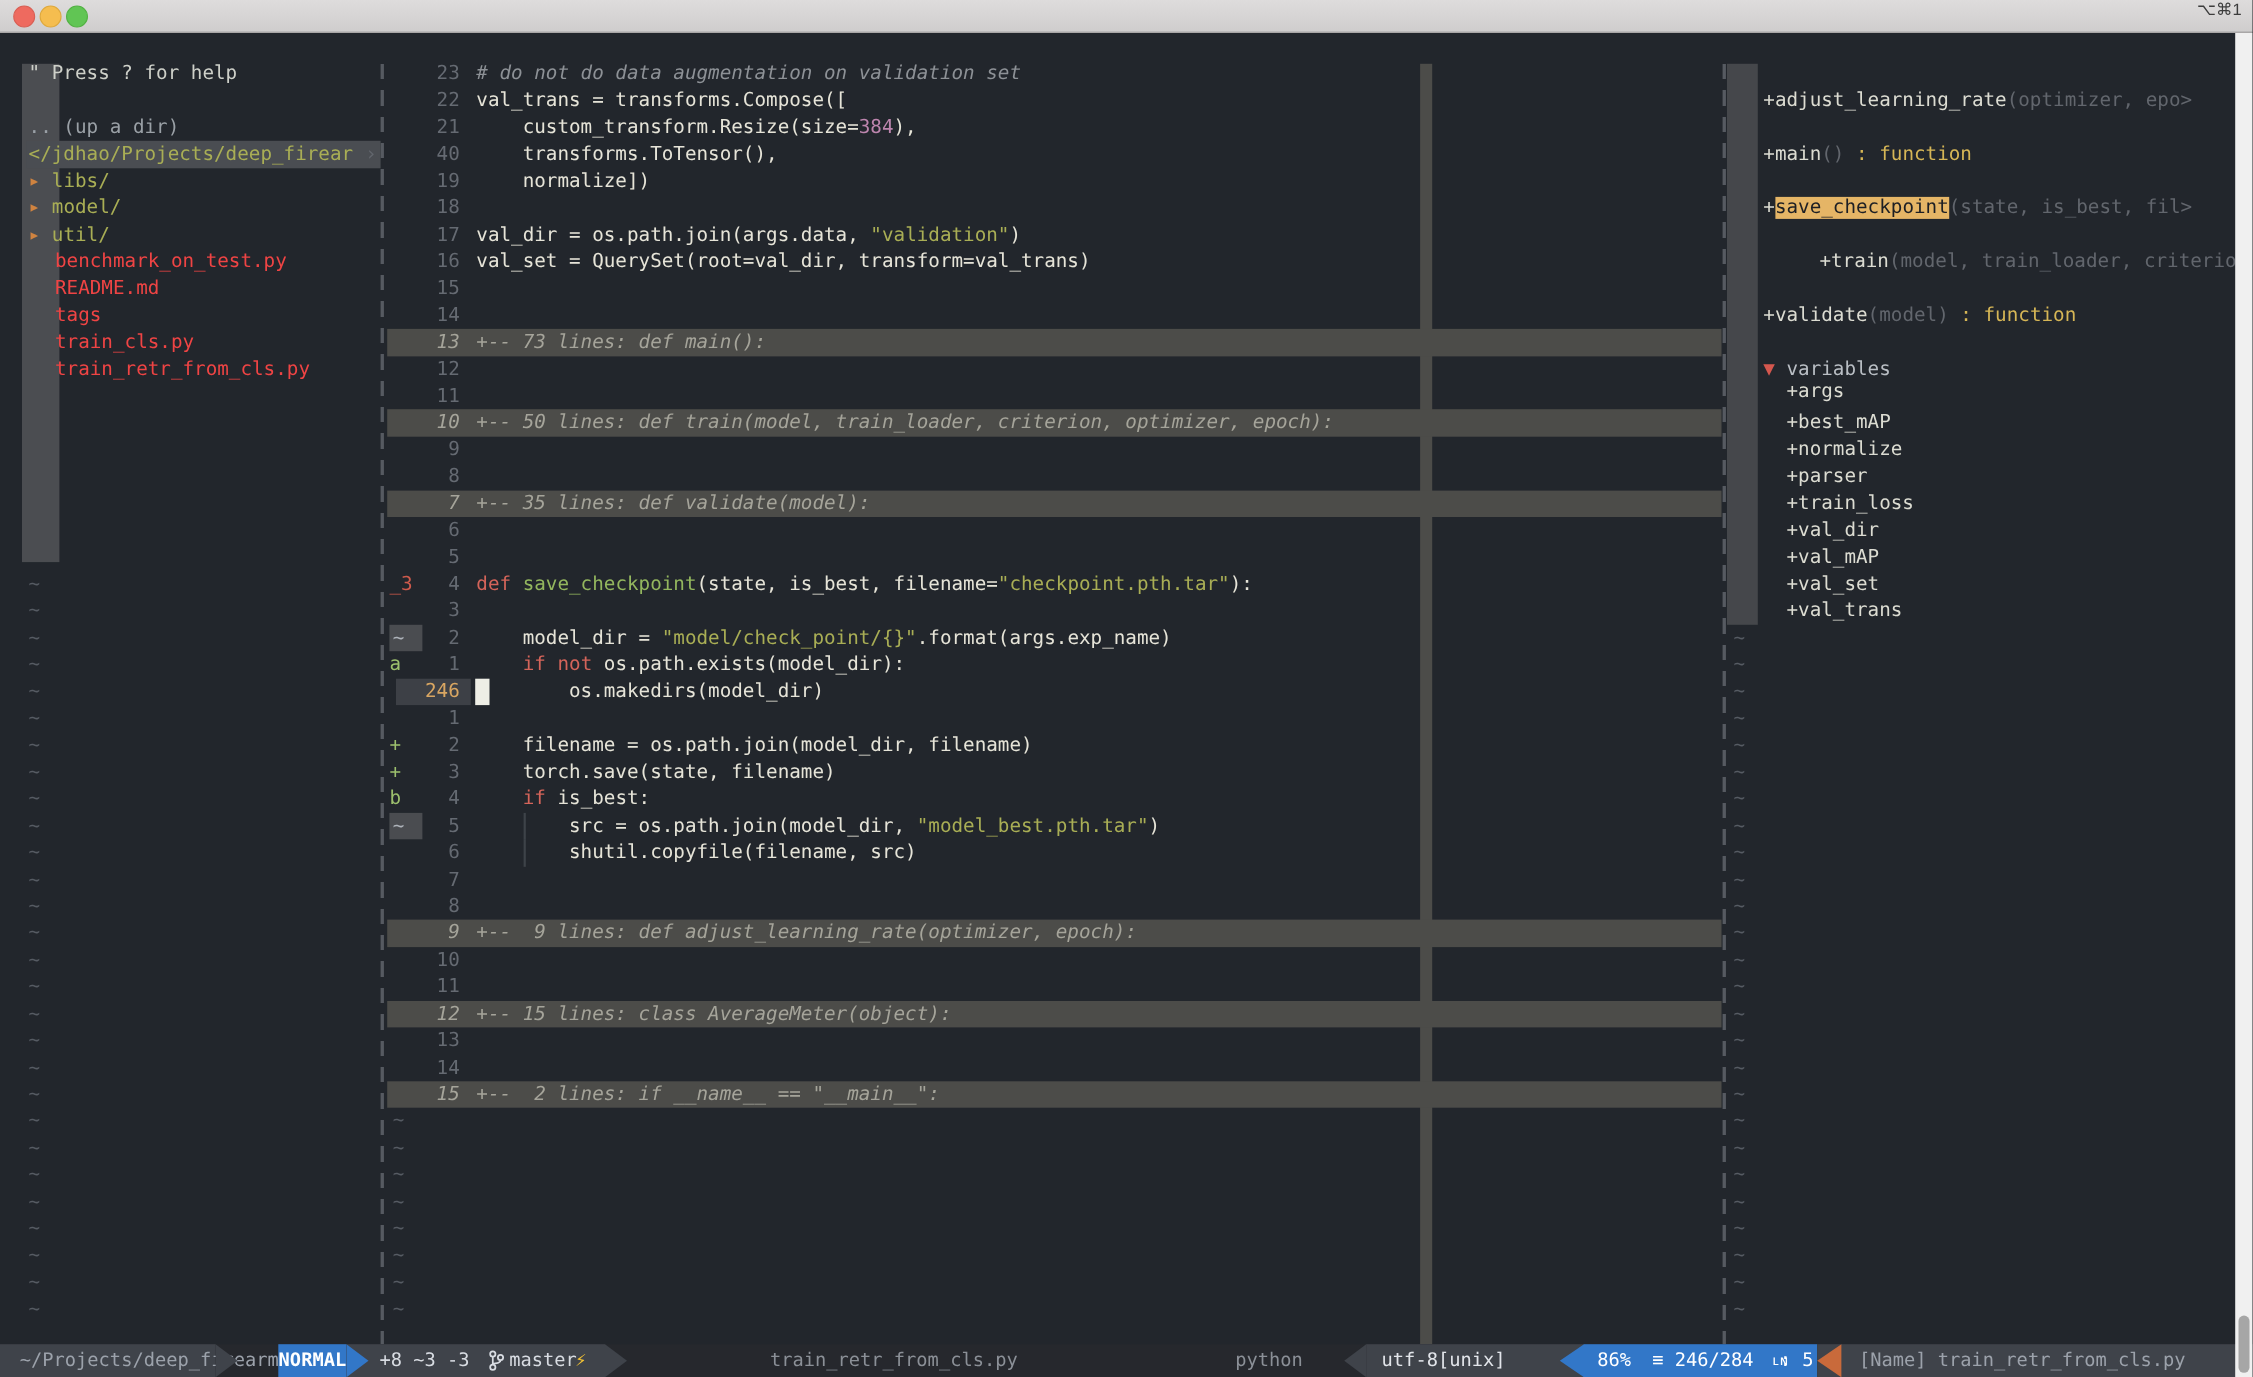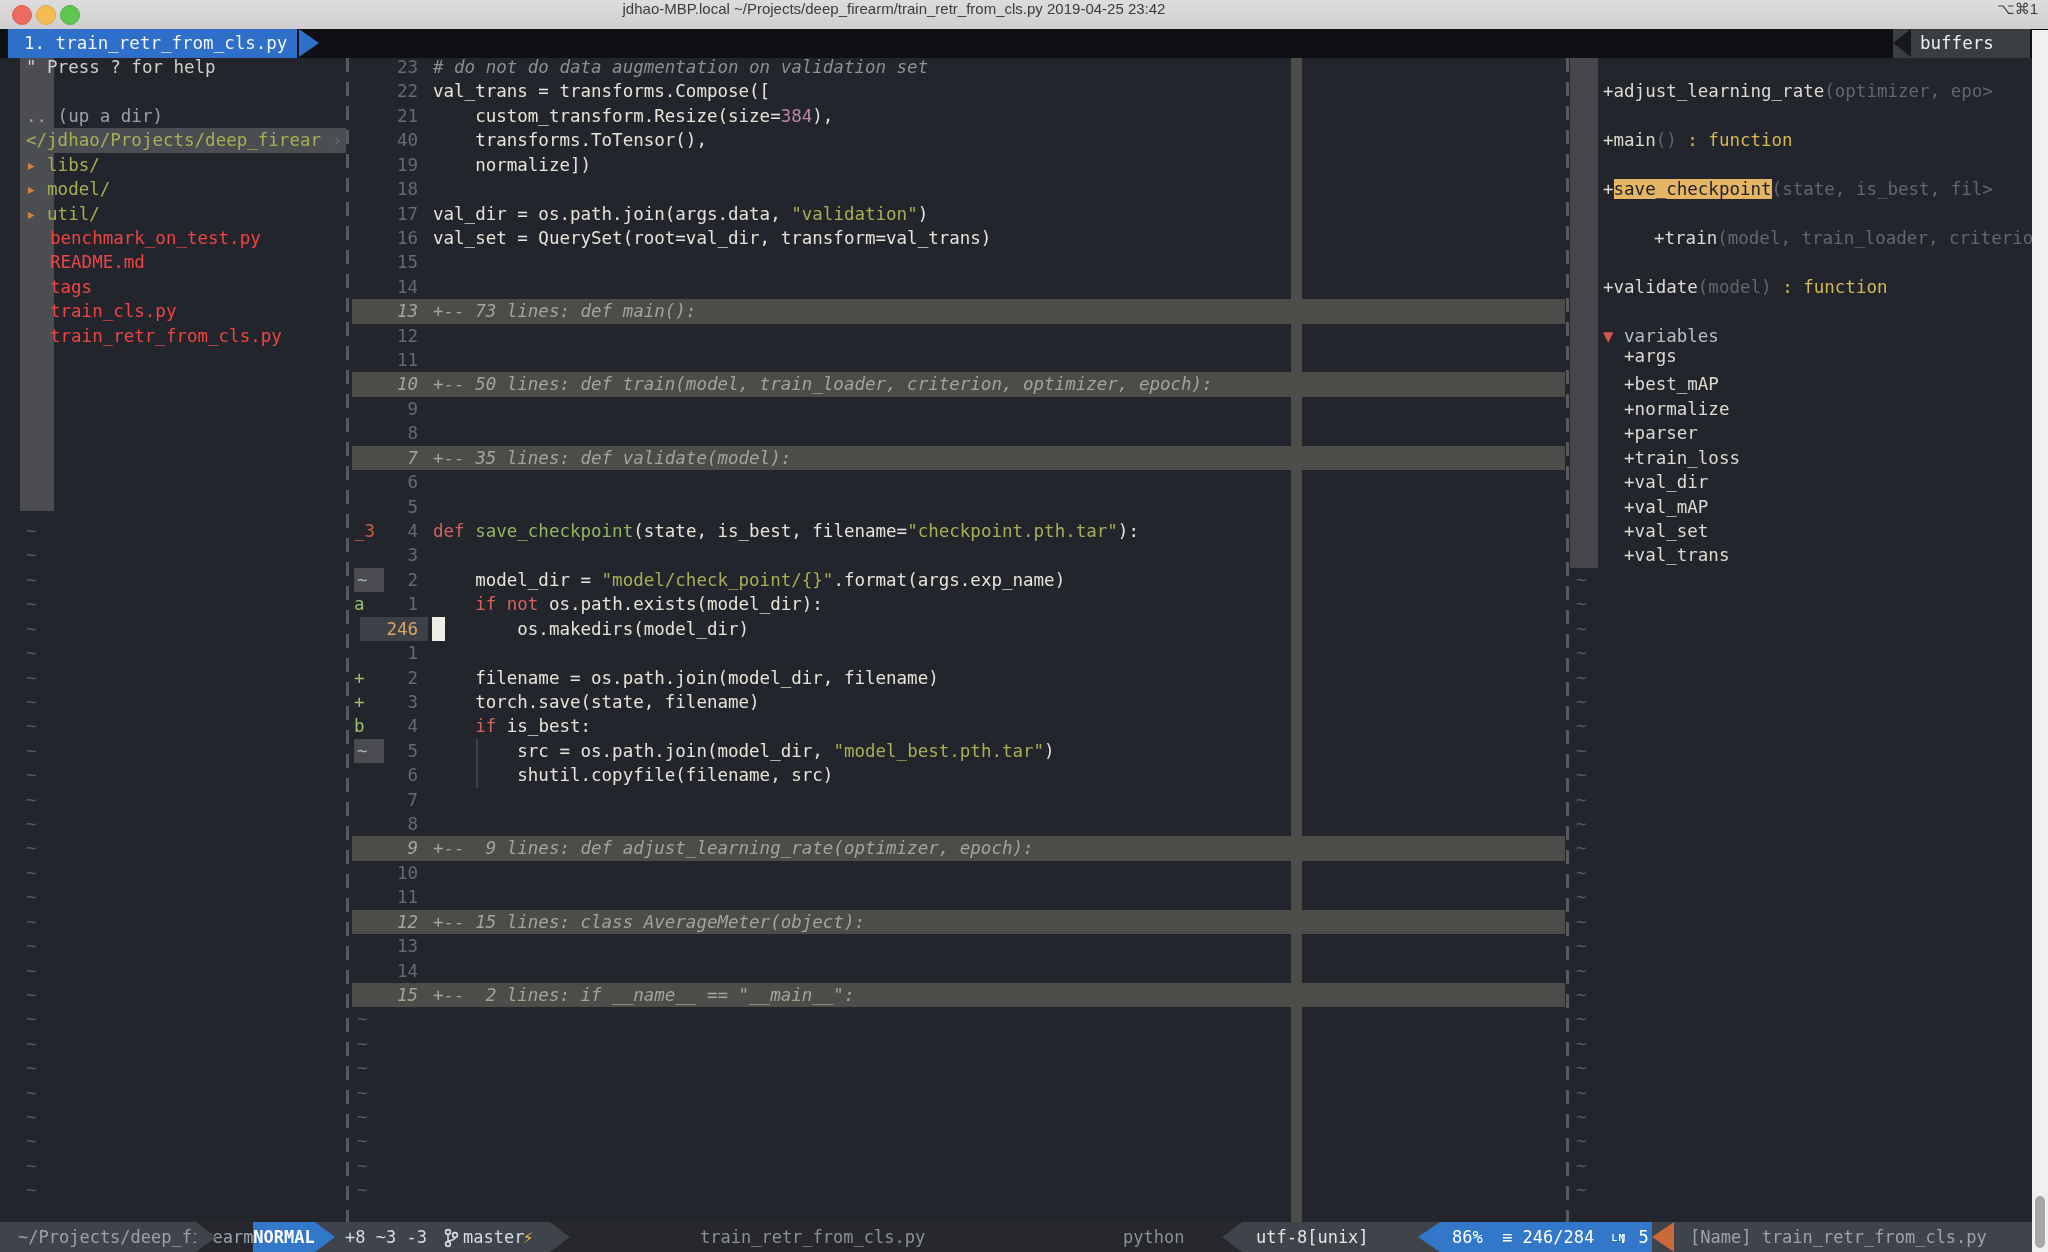--- a/index.html
+++ b/index.html
@@ -70,31 +70,23 @@
 </style>
 </head>
 <body>
 
 <div id="stage">
 
   <div id="titlebar" class="abs">
     <div id="tl-close" class="tl"></div>
     <div id="tl-min" class="tl"></div>
     <div id="tl-zoom" class="tl"></div>
-    <div id="win-title" class="abs">jdhao-MBP.local   ~/Projects/deep_firearm/train_retr_from_cls.py   2019-04-25 23:42</div>
     <div id="win-shortcut" class="abs">⌥⌘1</div>
   </div>
 
-  <div id="tabline" class="abs">
-    <div id="tab1" class="abs">1. train_retr_from_cls.py</div>
-    <div id="tab1-arrow" class="abs"></div>
-    <div id="buffers-seg" class="abs"></div>
-    <div id="buffers-notch" class="abs"></div>
-    <div id="buffers-label" class="abs">buffers</div>
-  </div>
 
   <div id="nt-band" class="abs"></div>
   <div id="colorcolumn" class="abs"></div>
   <div id="tb-band" class="abs"></div>
 
   <div class="vsep" style="left:346px"></div>
   <div class="vsep" style="left:1566px"></div>
 
   <div id="nerdtree">
       <div class="row nt-help" style="top: 55px; left: 26px;">" Press ? for help</div>

